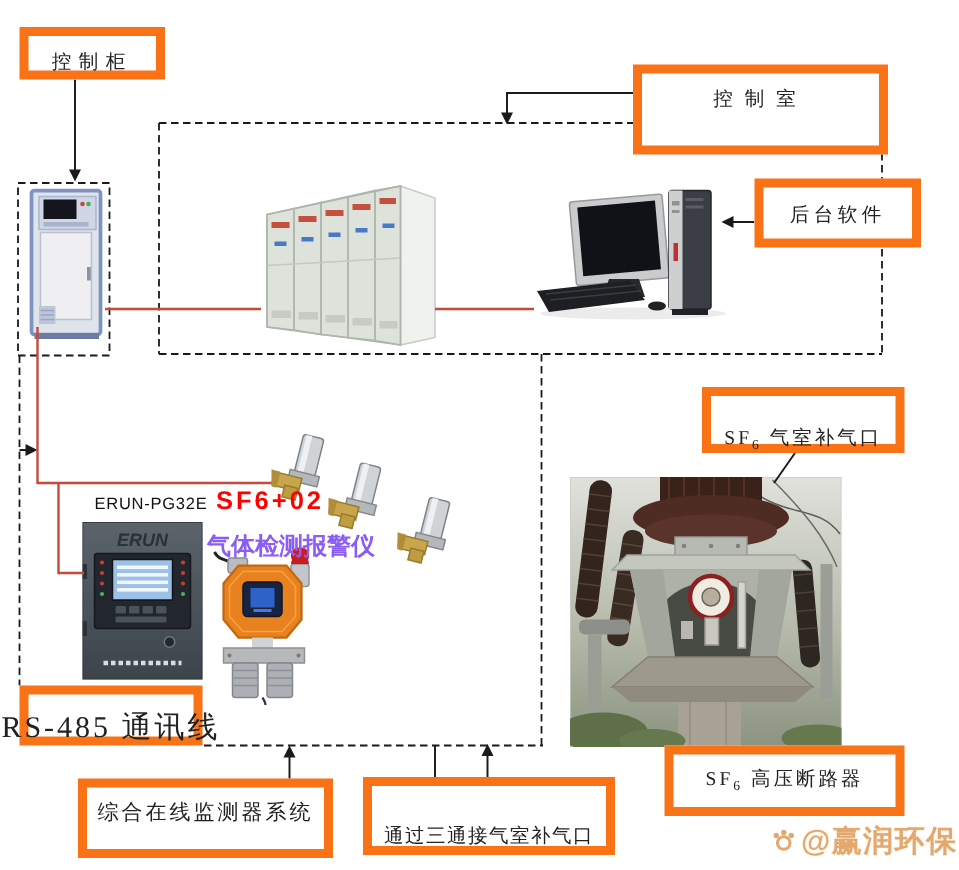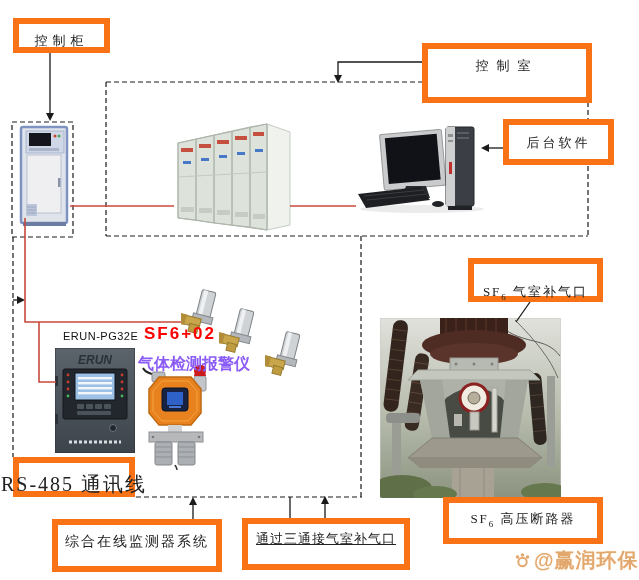--- a/index.html
+++ b/index.html
@@ -87,21 +87,21 @@
   </div>
 
   <div class="labelbox" style="left:13px;top:457px;width:122px;height:40px;padding-top:8px;font-size:20px;letter-spacing:2px;">
     <span class="txt">RS-485 通讯线</span>
   </div>
 
   <div class="labelbox" style="left:13px;top:519px;width:170px;height:53px;padding-top:8px;font-size:14px;letter-spacing:2px;margin-left:39px;">
     <span class="txt">综合在线监测器系统</span>
   </div>
 
-  <div class="labelbox" style="left:242px;top:518px;width:168px;height:52px;padding-top:6px;letter-spacing:1px;text-decoration:underline;">
+  <div class="labelbox" style="left:242px;top:518px;width:168px;height:52px;padding-top:24px;letter-spacing:1px;">
     <span class="txt">通过三通接气室补气口</span>
   </div>
 
   <div class="labelbox" style="left:468px;top:258px;width:135px;height:44px;padding-top:19px;letter-spacing:2px;">
     <span class="txt"><span>SF</span><sub class="s6">6</sub><span> 气室补气口</span></span>
   </div>
 
   <div class="labelbox" style="left:443px;top:497px;width:160px;height:47px;padding-top:7px;letter-spacing:2px;">
     <span class="txt"><span>SF</span><sub class="s6">6</sub><span> 高压断路器</span></span>
   </div>

